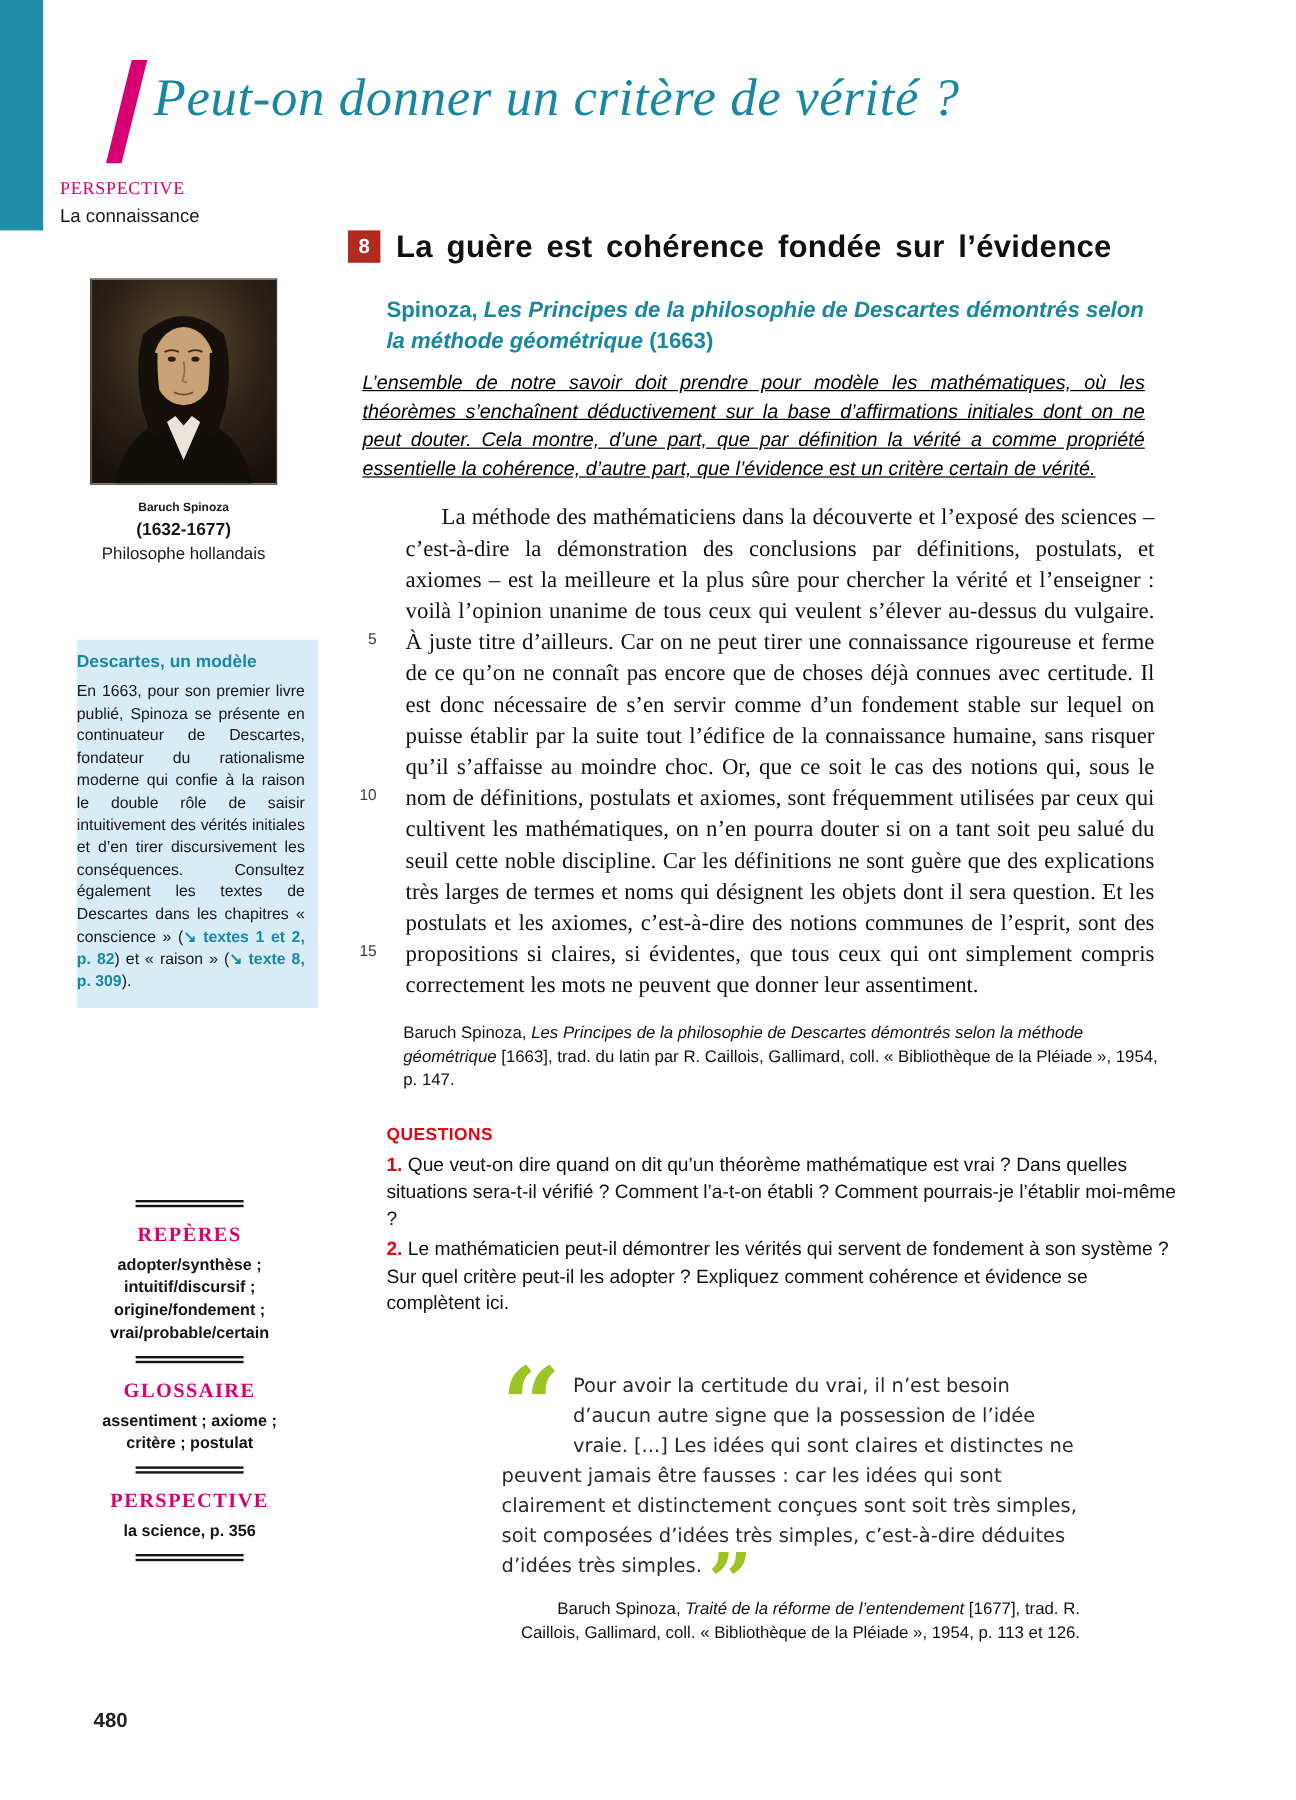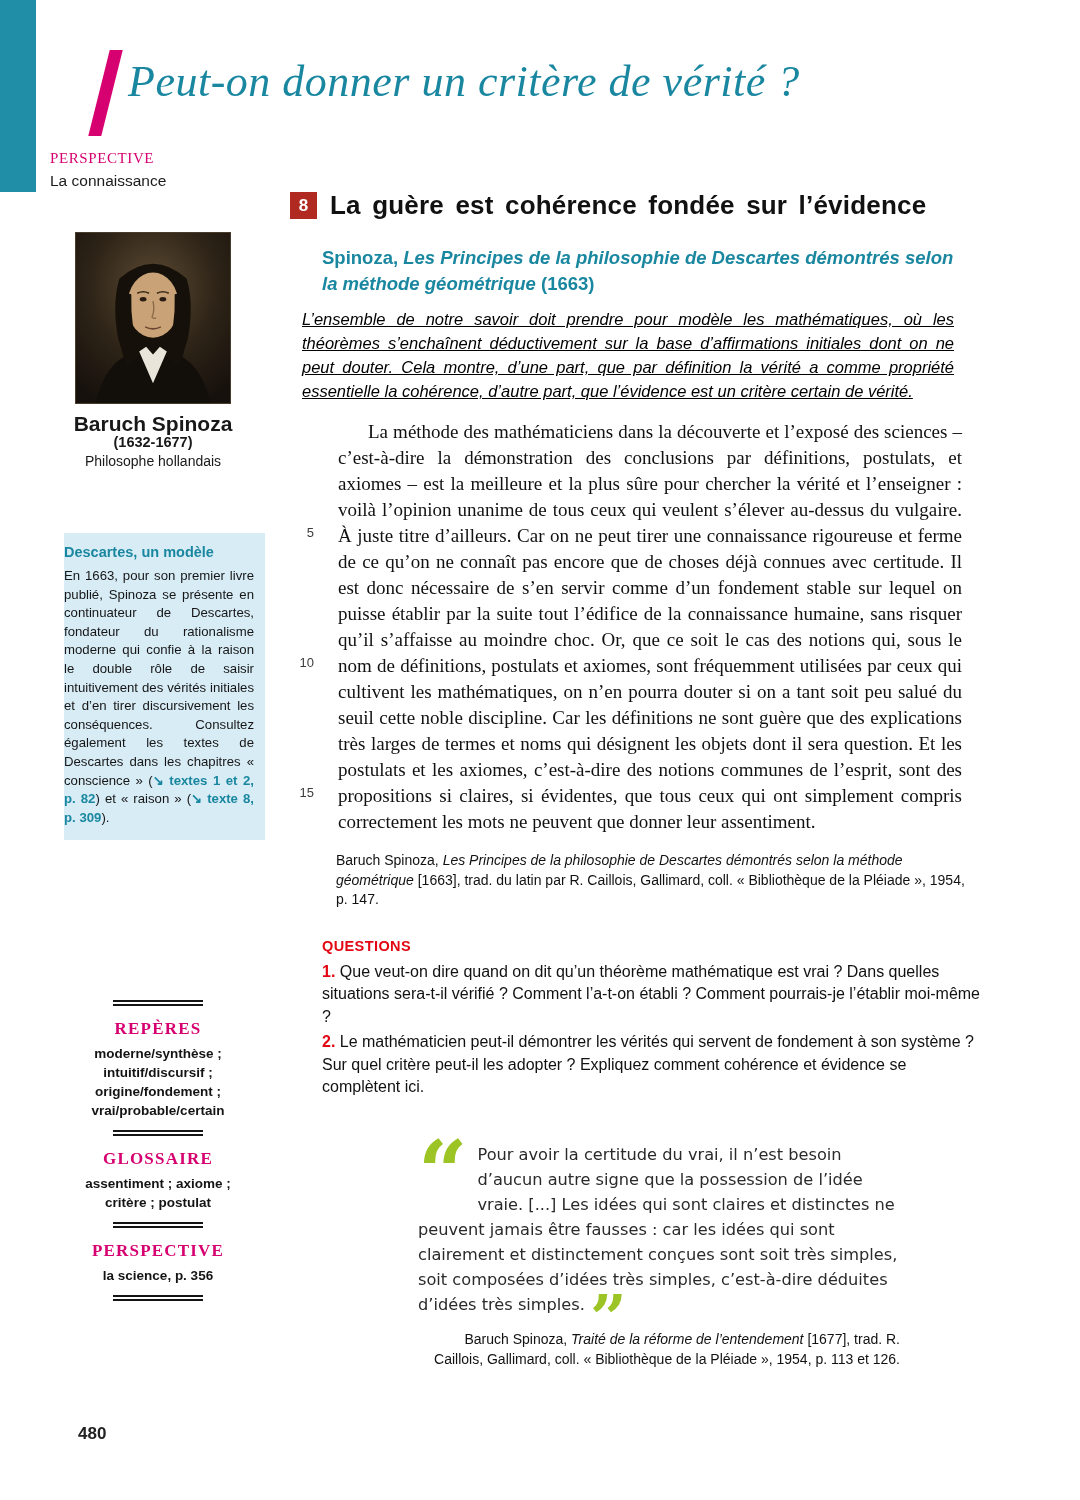--- a/index.html
+++ b/index.html
@@ -15,21 +15,21 @@
                  font-size:44px;color:#1a87a0;letter-spacing:0.5px;}
   .perspective-label{position:absolute;left:50px;top:150px;font-family:"Liberation Serif",serif;
                      font-size:15px;color:#d60070;letter-spacing:0.6px;}
   .perspective-theme{position:absolute;left:50px;top:172px;font-size:15.5px;color:#1b1b1b;}
 
   
   .portrait{position:absolute;left:75px;top:232px;width:156px;height:172px;margin:0;
             border:1px solid #4a3c2c;box-sizing:border-box;}
   .portrait svg{display:block;width:100%;height:100%;}
   .portrait-caption{position:absolute;left:50px;top:414px;width:206px;text-align:center;}
-  .cap-name{font-weight:bold;font-size:21px;line-height:19px;}
+  .cap-name{font-weight:bold;font-size:10px;line-height:19px;}
   .cap-dates{font-weight:bold;font-size:14.5px;line-height:19px;}
   .cap-role{font-size:14px;line-height:19px;}
 
   .info-box{position:absolute;left:64px;top:533px;width:201px;box-sizing:border-box;
             background:#d8ecf6;padding:11px 11px 13px 0;}
   .info-title{color:#1a87a0;font-weight:bold;font-size:14.5px;margin-bottom:7px;}
   .info-body{font-size:13.2px;line-height:18.6px;text-align:justify;color:#161616;margin:0;}
   .info-link{color:#1a87a0;font-weight:bold;}
 
   .ref-column{position:absolute;left:60px;top:990px;width:196px;display:flex;
@@ -123,21 +123,21 @@
   </div>
 
   <div class="info-box">
     <div class="info-title">Descartes, un modèle</div>
     <p class="info-body"><span>En 1663, pour son premier livre publié, Spinoza se présente en continuateur de Descartes, fondateur du rationalisme moderne qui confie à la raison le double rôle de saisir intuitivement des vérités initiales et d’en tirer discursivement les conséquences. Consultez également les textes de Descartes dans les chapitres « conscience » (</span><span class="info-link">↘ textes 1 et 2, p. 82</span><span>) et « raison » (</span><span class="info-link">↘ texte 8, p. 309</span><span>).</span></p>
   </div>
 
   <div class="ref-column">
     <div class="rule"></div>
     <div class="ref-title">REPÈRES</div>
-    <div class="ref-item">moderne/synthèse ;</div>
+    <div class="ref-item">adopter/synthèse ;</div>
     <div class="ref-item">intuitif/discursif ;</div>
     <div class="ref-item">origine/fondement ;</div>
     <div class="ref-item">vrai/probable/certain</div>
     <div class="rule"></div>
     <div class="ref-title">GLOSSAIRE</div>
     <div class="ref-item">assentiment ; axiome ;</div>
     <div class="ref-item">critère ; postulat</div>
     <div class="rule"></div>
     <div class="ref-title">PERSPECTIVE</div>
     <div class="ref-item">la science, p. 356</div>

